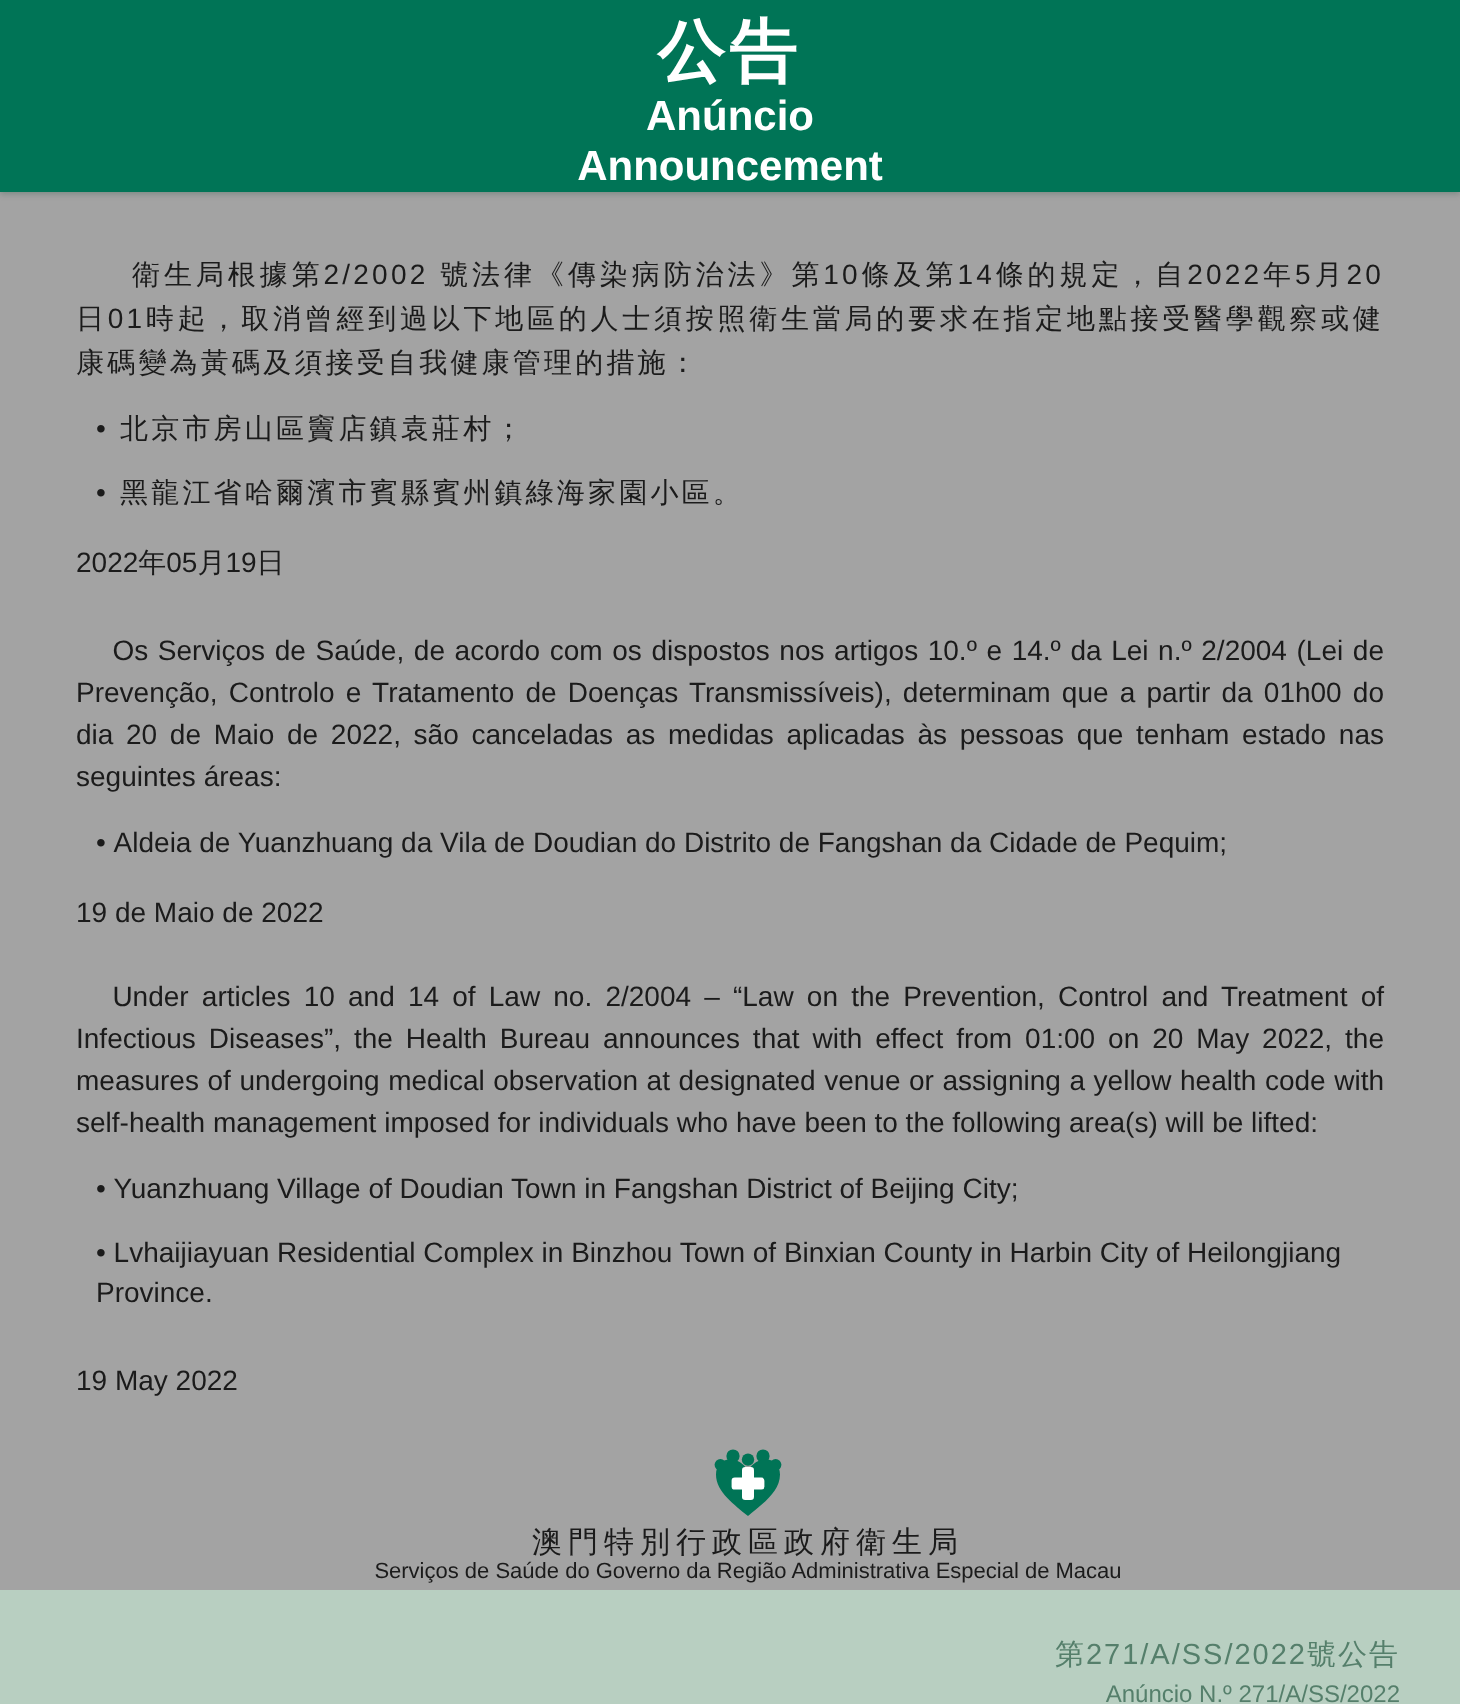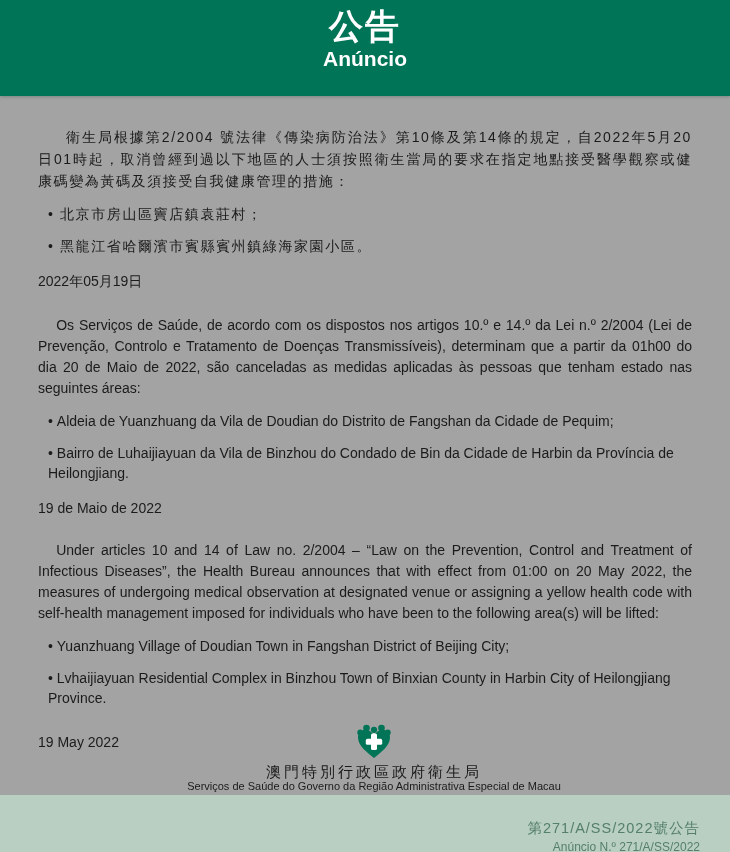--- a/index.html
+++ b/index.html
@@ -75,35 +75,35 @@
   .ref-en { font-size:12px; line-height:14px;margin-top:16px; }
 </style>
 </head>
 <body>
 
 <div class="page">
 
   <header class="banner">
     <div class="title-zh">公告</div>
     <div class="title-pt">Anúncio</div>
+    <div class="title-en">Announcement</div>
   </header>
 
   <main class="content">
 
     <section class="sec zh">
-      <p class="para zh-text indent-zh">衛生局根據第2/2004 號法律《傳染病防治法》第10條及第14條的規定，自2022年5月20日01時起，取消曾經到過以下地區的人士須按照衛生當局的要求在指定地點接受醫學觀察或健康碼變為黃碼及須接受自我健康管理的措施：</p>
+      <p class="para zh-text indent-zh">衛生局根據第2/2002 號法律《傳染病防治法》第10條及第14條的規定，自2022年5月20日01時起，取消曾經到過以下地區的人士須按照衛生當局的要求在指定地點接受醫學觀察或健康碼變為黃碼及須接受自我健康管理的措施：</p>
       <p class="bullet zh-text">北京市房山區竇店鎮袁莊村；</p>
       <p class="bullet zh-text">黑龍江省哈爾濱市賓縣賓州鎮綠海家園小區。</p>
       <p class="date-line">2022年05月19日</p>
     </section>
 
     <section class="sec pt">
       <p class="para indent-latin">Os Serviços de Saúde, de acordo com os dispostos nos artigos 10.º e 14.º da Lei n.º 2/2004 (Lei de Prevenção, Controlo e Tratamento de Doenças Transmissíveis), determinam que a partir da 01h00 do dia 20 de Maio de 2022, são canceladas as medidas aplicadas às pessoas que tenham estado nas seguintes áreas:</p>
       <p class="bullet">Aldeia de Yuanzhuang da Vila de Doudian do Distrito de Fangshan da Cidade de Pequim;</p>
-      <p class="bullet">Bairro de Luhaijiayuan da Vila de Binzhou do Condado de Bin da Cidade de Harbin da Província de Heilongjiang.</p>
       <p class="date-line">19 de Maio de 2022</p>
     </section>
 
     <section class="sec en">
       <p class="para indent-latin">Under articles 10 and 14 of Law no. 2/2004 – “Law on the Prevention, Control and Treatment of Infectious Diseases”, the Health Bureau announces that with effect from 01:00 on 20 May 2022, the measures of undergoing medical observation at designated venue or assigning a yellow health code with self-health management imposed for individuals who have been to the following area(s) will be lifted:</p>
       <p class="bullet">Yuanzhuang Village of Doudian Town in Fangshan District of Beijing City;</p>
       <p class="bullet">Lvhaijiayuan Residential Complex in Binzhou Town of Binxian County in Harbin City of Heilongjiang Province.</p>
       <p class="date-line">19 May 2022</p>
     </section>
 

